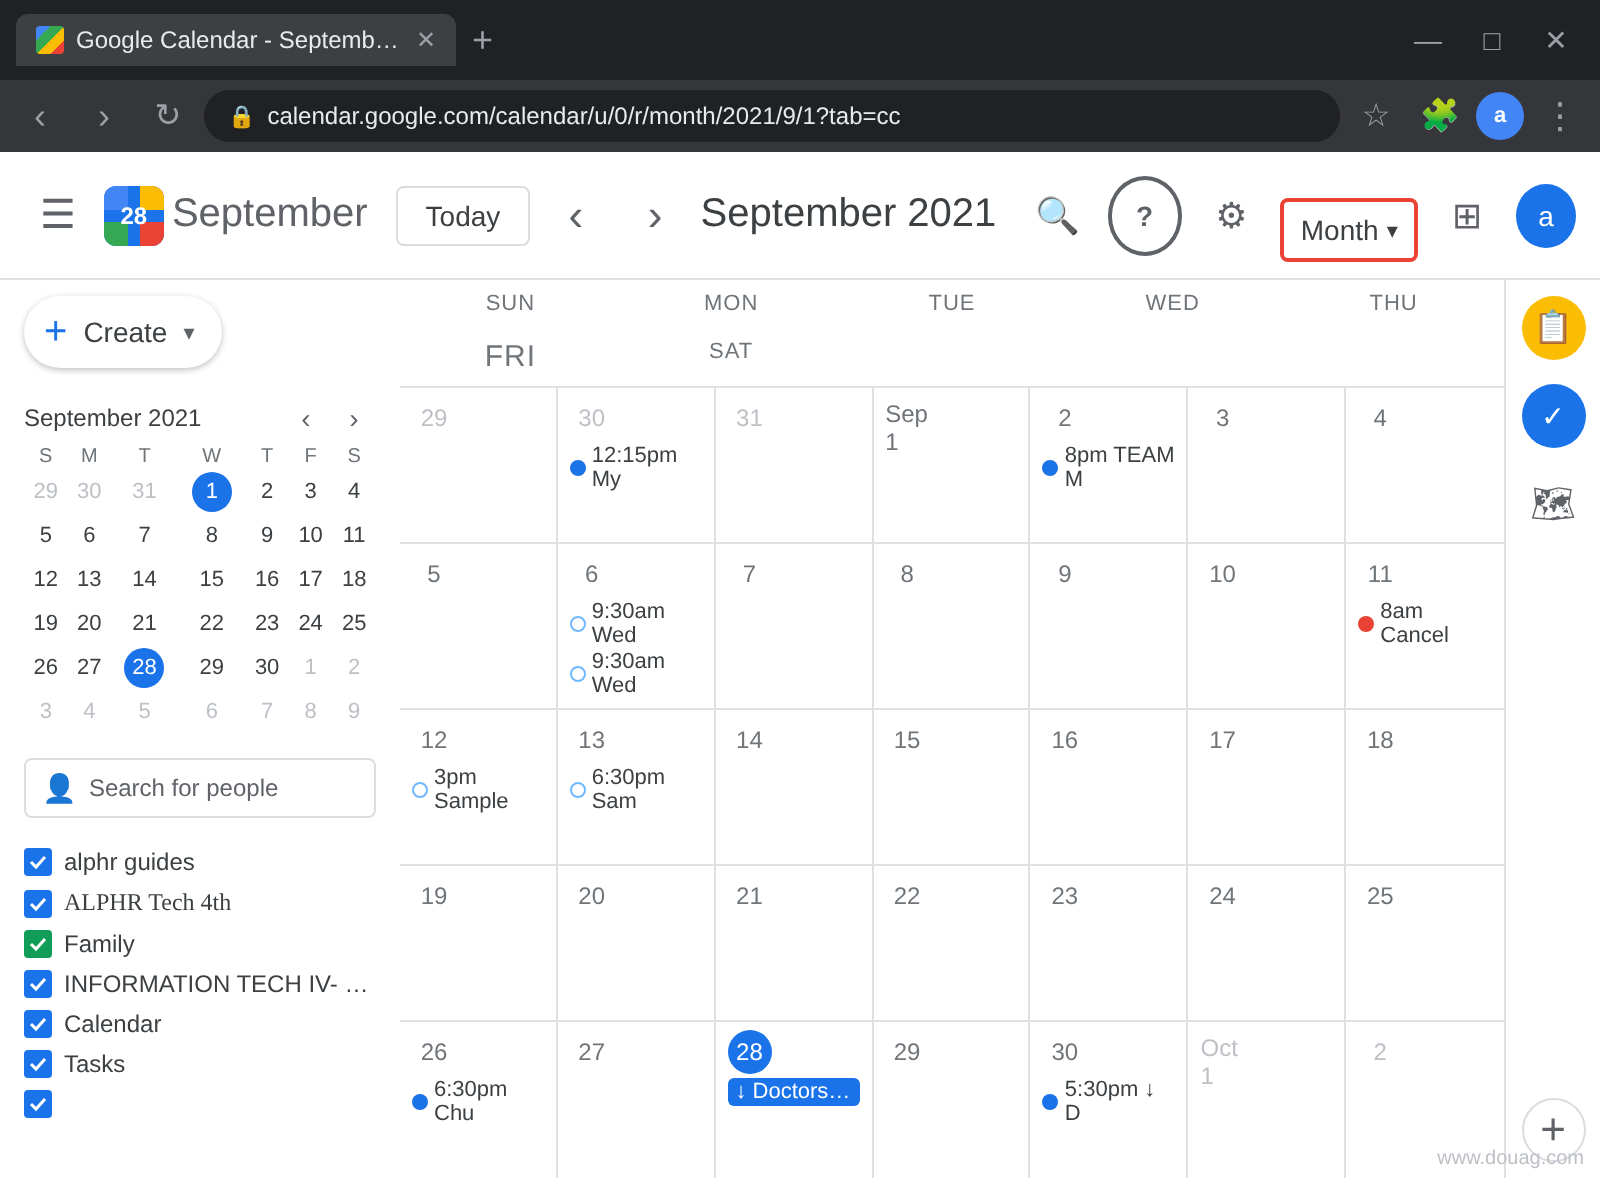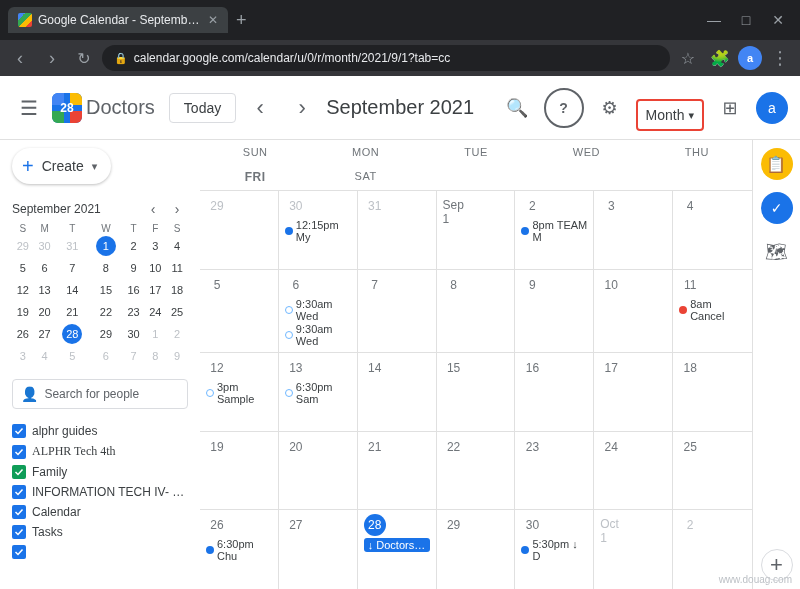--- a/index.html
+++ b/index.html
@@ -41,21 +41,21 @@
     <div style="font-size:20px;color:#5f6368;cursor:pointer;padding:8px;border-radius:50%;">☰</div>
 
     <div style="display:flex;align-items:center;gap:4px;cursor:pointer;">
       <div style="width:30px;height:30px;background:#1a73e8;border-radius:6px;display:flex;align-items:center;justify-content:center;color:white;font-size:12px;font-weight:bold;position:relative;overflow:hidden;">
         <div style="position:absolute;top:0;right:0;width:12px;height:12px;background:#fbbc04;"></div>
         <div style="position:absolute;bottom:0;right:0;width:12px;height:12px;background:#ea4335;"></div>
         <div style="position:absolute;bottom:0;left:0;width:12px;height:12px;background:#34a853;"></div>
         <div style="position:absolute;top:0;left:0;width:12px;height:12px;background:#4285f4;"></div>
         <span style="position:relative;z-index:1;color:white;font-size:12px;font-weight:bold;">28</span>
       </div>
-      <span style="font-size:20px;color:#5f6368;font-weight:400;">Doctors</span>
+      <span style="font-size:20px;color:#5f6368;font-weight:400;">September</span>
     </div>
 
     <button style="border:1px solid #dadce0;border-radius:4px;padding:6px 14px;font-size:14px;color:#3c4043;cursor:pointer;background:white;margin-left:8px;">Today</button>
 
     <div style="font-size:22px;color:#5f6368;cursor:pointer;width:36px;height:36px;display:flex;align-items:center;justify-content:center;border-radius:50%;">‹</div>
     <div style="font-size:22px;color:#5f6368;cursor:pointer;width:36px;height:36px;display:flex;align-items:center;justify-content:center;border-radius:50%;">›</div>
 
     <span style="font-size:20px;color:#3c4043;font-weight:400;white-space:nowrap;">September 2021</span>
     <div style="flex:1;"></div>
 
@@ -226,21 +226,21 @@
     </div>
 
     <div style="flex:1;display:flex;flex-direction:column;overflow:hidden;">
 
       <div style="display:grid;grid-template-columns:repeat(5,1fr);border-bottom:1px solid #e0e0e0;flex-shrink:0;">
         <div style="text-align:center;padding:6px 0;font-size:11px;color:#70757a;font-weight:500;letter-spacing:0.5px;">SUN</div>
         <div style="text-align:center;padding:6px 0;font-size:11px;color:#70757a;font-weight:500;letter-spacing:0.5px;">MON</div>
         <div style="text-align:center;padding:6px 0;font-size:11px;color:#70757a;font-weight:500;letter-spacing:0.5px;">TUE</div>
         <div style="text-align:center;padding:6px 0;font-size:11px;color:#70757a;font-weight:500;letter-spacing:0.5px;">WED</div>
         <div style="text-align:center;padding:6px 0;font-size:11px;color:#70757a;font-weight:500;letter-spacing:0.5px;">THU</div>
-        <div style="text-align:center;padding:6px 0;font-size:12px;color:#70757a;font-weight:700;letter-spacing:0.5px;">FRI</div>
+        <div style="text-align:center;padding:6px 0;font-size:15px;color:#70757a;font-weight:400;letter-spacing:0.5px;">FRI</div>
         <div style="text-align:center;padding:6px 0;font-size:11px;color:#70757a;font-weight:500;letter-spacing:0.5px;">SAT</div>
       </div>
 
       <div style="flex:1;display:grid;grid-template-rows:repeat(5,1fr);overflow:hidden;">
 
         <div style="display:grid;grid-template-columns:repeat(7,1fr);border-bottom:1px solid #e0e0e0;">
           <div style="border-right:1px solid #e0e0e0;padding:4px 6px;overflow:hidden;">
             <div style="font-size:12px;color:#bdc1c6;margin-bottom:2px;width:22px;height:22px;display:inline-flex;align-items:center;justify-content:center;">29</div>
           </div>
           <div style="border-right:1px solid #e0e0e0;padding:4px 6px;overflow:hidden;">

